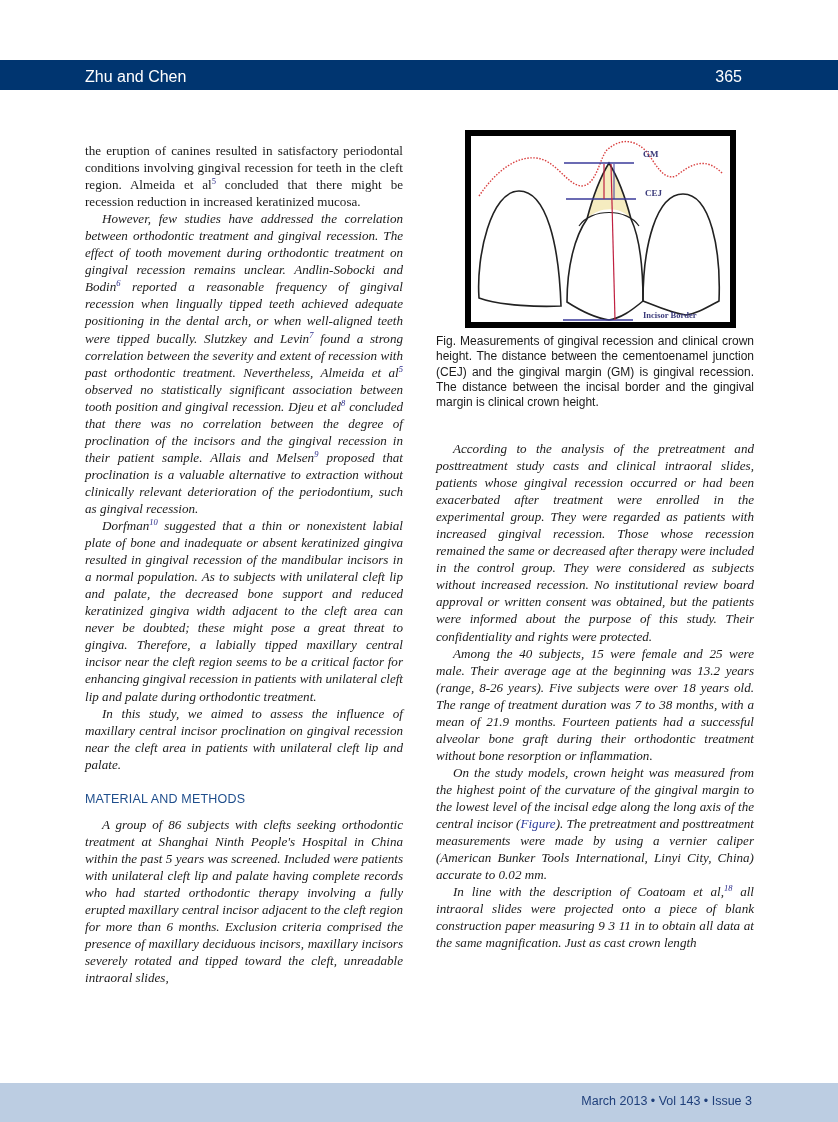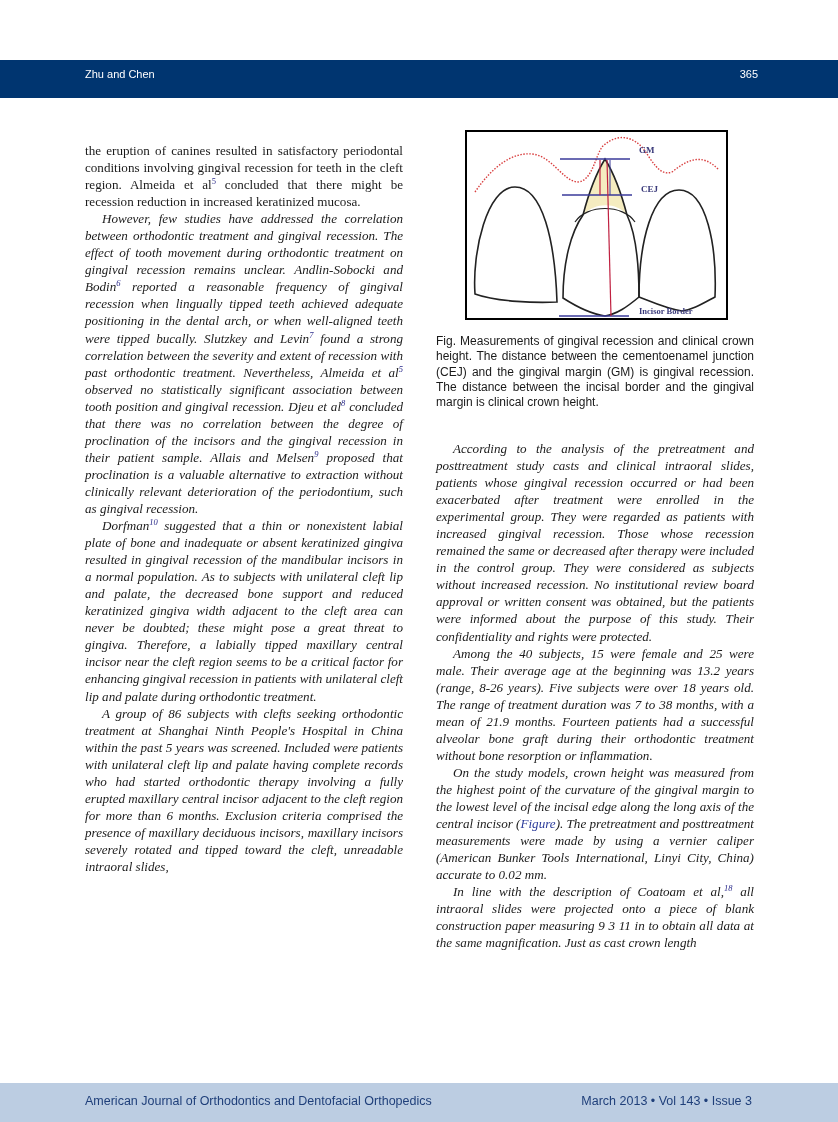--- a/index.html
+++ b/index.html
@@ -1,43 +1,43 @@
 <!DOCTYPE html>
 <html><head>
 <meta charset="utf-8">
 <style>
   html, body { margin:0; padding:0; }
   body {
     width:838px; height:1122px; position:relative; overflow:hidden;
     background:#ffffff; font-family:"Liberation Serif", serif; color:#1a1a1a;
   }
   .header-bar {
-    position:absolute; left:0; top:60px; width:838px; height:38px;
+    position:absolute; left:0; top:60px; width:838px; height:30px;
     background:#003570; color:#ffffff;
-    font-family:"Liberation Sans", sans-serif; font-size:11px;
+    font-family:"Liberation Sans", sans-serif; font-size:16px;
   }
   .header-bar .authors { position:absolute; left:85px; top:8px; }
-  .header-bar .page-num { position:absolute; right:80px; top:8px; }
+  .header-bar .page-num { position:absolute; right:96px; top:8px; }
 
   .col { position:absolute; width:318px; font-size:13.1px; line-height:17.05px; text-align:justify; }
   .col-left { left:85px; top:126px; }
   .col-right { left:436px; top:440px; }
   .col p { margin:0; text-indent:0; }
   .col p.indent { text-indent:17px;font-style:italic; }
   .col p.noindent { text-indent:0;margin-top:16px; }
   sup { font-size:8.5px; line-height:0; color:#2a2a8a; vertical-align:super; }
   .section-heading {
     font-family:"Liberation Sans", sans-serif; font-size:12.5px; color:#1f4e8c;
     margin:18px 0 8px 0; text-align:left; letter-spacing:0.2px;
   }
   .link { color:#2a3a9a; }
 
   .figure-box {
     position:absolute; left:465px; top:130px; width:259px; height:186px;
-    border:2px solid #000000; background:#fff;
+    border:6px solid #000000; background:#fff;
   }
   .figure-box svg { display:block; }
   .fig-caption {
     position:absolute; left:436px; top:334px; width:318px;
     font-family:Liberation Sans, sans-serif; font-size:12px; line-height:15.3px;
     text-align:justify; color:#1a1a1a;
   }
 
   .footer-bar {
     position:absolute; left:0; top:1083px; width:838px; height:39px;
@@ -52,20 +52,22 @@
 
 <div class="header-bar">
   <span class="authors">Zhu and Chen</span>
   <span class="page-num">365</span>
 </div>
 
 <div class="col col-left">
   <p class="noindent"><span>the eruption of canines resulted in satisfactory periodontal conditions involving gingival recession for teeth in the cleft region. Almeida et al</span><sup>5</sup><span> concluded that there might be recession reduction in increased keratinized mucosa.</span></p>
   <p class="indent"><span>However, few studies have addressed the correlation between orthodontic treatment and gingival recession. The effect of tooth movement during orthodontic treatment on gingival recession remains unclear. Andlin-Sobocki and Bodin</span><sup>6</sup><span> reported a reasonable frequency of gingival recession when lingually tipped teeth achieved adequate positioning in the dental arch, or when well-aligned teeth were tipped bucally. Slutzkey and Levin</span><sup>7</sup><span> found a strong correlation between the severity and extent of recession with past orthodontic treatment. Nevertheless, Almeida et al</span><sup>5</sup><span> observed no statistically significant association between tooth position and gingival recession. Djeu et al</span><sup>8</sup><span> concluded that there was no correlation between the degree of proclination of the incisors and the gingival recession in their patient sample. Allais and Melsen</span><sup>9</sup><span> proposed that proclination is a valuable alternative to extraction without clinically relevant deterioration of the periodontium, such as gingival recession.</span></p>
   <p class="indent"><span>Dorfman</span><sup>10</sup><span> suggested that a thin or nonexistent labial plate of bone and inadequate or absent keratinized gingiva resulted in gingival recession of the mandibular incisors in a normal population. As to subjects with unilateral cleft lip and palate, the decreased bone support and reduced keratinized gingiva width adjacent to the cleft area can never be doubted; these might pose a great threat to gingiva. Therefore, a labially tipped maxillary central incisor near the cleft region seems to be a critical factor for enhancing gingival recession in patients with unilateral cleft lip and palate during orthodontic treatment.</span></p>
+  <p class="indent">In this study, we aimed to assess the influence of maxillary central incisor proclination on gingival recession near the cleft area in patients with unilateral cleft lip and palate.</p>
+  <div class="section-heading">MATERIAL AND METHODS</div>
   <p class="indent">A group of 86 subjects with clefts seeking orthodontic treatment at Shanghai Ninth People's Hospital in China within the past 5 years was screened. Included were patients with unilateral cleft lip and palate having complete records who had started orthodontic therapy involving a fully erupted maxillary central incisor adjacent to the cleft region for more than 6 months. Exclusion criteria comprised the presence of maxillary deciduous incisors, maxillary incisors severely rotated and tipped toward the cleft, unreadable intraoral slides,</p>
 </div>
 
 <div class="figure-box">
   <svg width="259" height="186" viewBox="0 0 259 186">
 
     <path d="M8,60 C25,35 45,20 65,22 C85,24 95,48 110,50 C125,50 128,25 135,15 C145,5 160,0 175,15 C185,28 192,45 205,40 C220,28 235,20 252,38" fill="none" stroke="#d94040" stroke-width="1.4" stroke-dasharray="1.5,1.5"></path>
 
     <path d="M116,83 C122,60 130,40 138,27 C146,40 154,60 160,83 C150,70 128,70 116,83 Z" fill="#f5ecc0" stroke="none"></path>
 
@@ -92,15 +94,14 @@
 <div class="fig-caption">Fig. Measurements of gingival recession and clinical crown height. The distance between the cementoenamel junction (CEJ) and the gingival margin (GM) is gingival recession. The distance between the incisal border and the gingival margin is clinical crown height.</div>
 
 <div class="col col-right">
   <p class="indent">According to the analysis of the pretreatment and posttreatment study casts and clinical intraoral slides, patients whose gingival recession occurred or had been exacerbated after treatment were enrolled in the experimental group. They were regarded as patients with increased gingival recession. Those whose recession remained the same or decreased after therapy were included in the control group. They were considered as subjects without increased recession. No institutional review board approval or written consent was obtained, but the patients were informed about the purpose of this study. Their confidentiality and rights were protected.</p>
   <p class="indent">Among the 40 subjects, 15 were female and 25 were male. Their average age at the beginning was 13.2 years (range, 8-26 years). Five subjects were over 18 years old. The range of treatment duration was 7 to 38 months, with a mean of 21.9 months. Fourteen patients had a successful alveolar bone graft during their orthodontic treatment without bone resorption or inflammation.</p>
   <p class="indent"><span>On the study models, crown height was measured from the highest point of the curvature of the gingival margin to the lowest level of the incisal edge along the long axis of the central incisor (</span><span class="link">Figure</span><span>). The pretreatment and posttreatment measurements were made by using a vernier caliper (American Bunker Tools International, Linyi City, China) accurate to 0.02 mm.</span></p>
   <p class="indent"><span>In line with the description of Coatoam et al,</span><sup>18</sup><span> all intraoral slides were projected onto a piece of blank construction paper measuring 9 3  11 in to obtain all data at the same magnification. Just as cast crown length</span></p>
 </div>
 
 <div class="footer-bar">
-  <span class="journal">American Journal of Orthodontics and Dentofacial Orthopedics</span>
   <span class="issue">March 2013 • Vol 143 • Issue 3</span>
 </div>
 
 </body></html>

